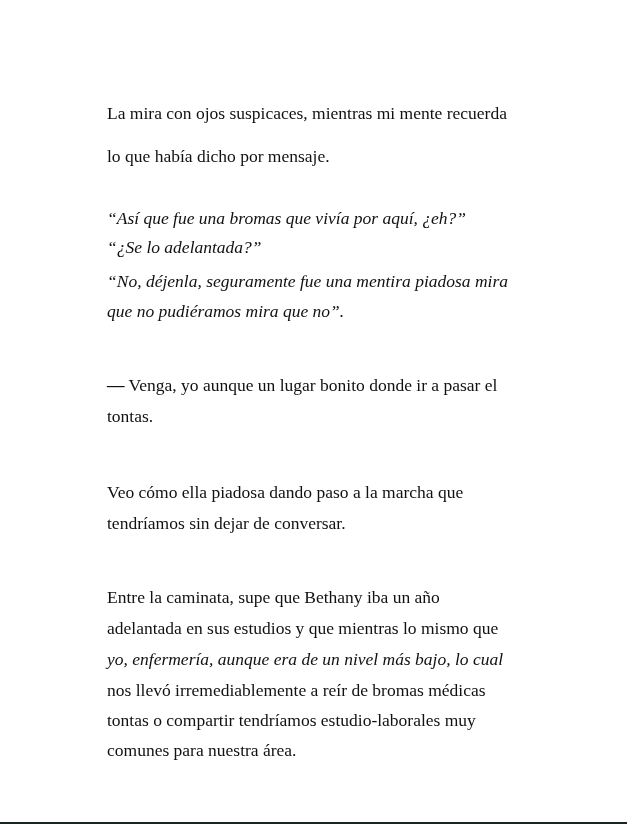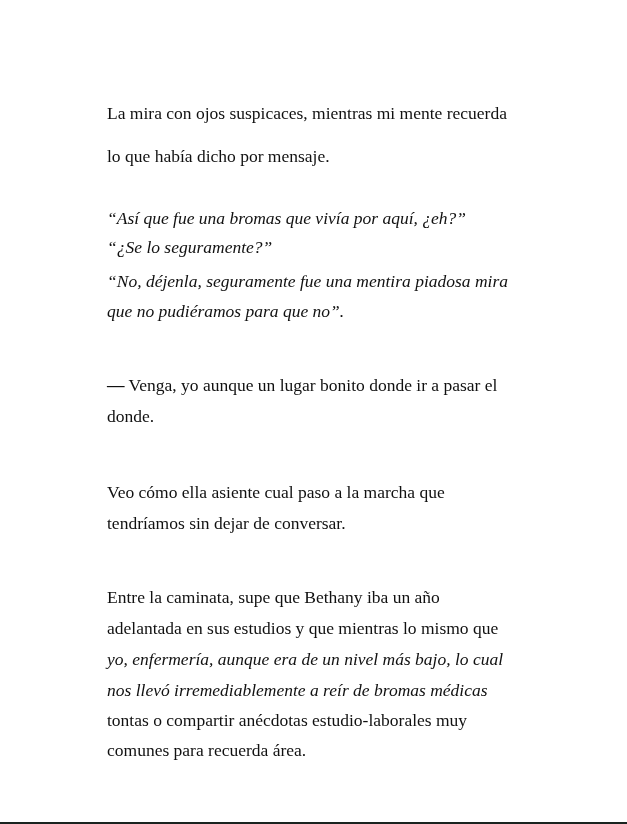--- a/index.html
+++ b/index.html
@@ -51,39 +51,39 @@
 
 <div class="page">
 
   <div>
     <div class="line" style="top:113px;">La mira con ojos suspicaces, mientras mi mente recuerda</div>
     <div class="line" style="top:144px;margin-top:12px;">lo que había dicho por mensaje.</div>
   </div>
 
   <div>
     <div class="line italic" style="top:218px;">“Así que fue una bromas que vivía por aquí, ¿eh?”</div>
-    <div class="line italic" style="top:247px;">“¿Se lo seguramente?”</div>
+    <div class="line italic" style="top:247px;">“¿Se lo adelantada?”</div>
     <div class="line italic" style="top:281px;">“No, déjenla, seguramente fue una mentira piadosa mira</div>
-    <div class="line italic" style="top:311px;">que no pudiéramos para que no”.</div>
+    <div class="line italic" style="top:311px;">que no pudiéramos mira que no”.</div>
   </div>
 
   <div>
     <div class="line" style="top:385px;"><span class="dash">—</span><span> Venga, yo aunque un lugar bonito donde ir a pasar el</span></div>
-    <div class="line" style="top:416px;">donde.</div>
+    <div class="line" style="top:416px;">tontas.</div>
   </div>
 
   <div>
-    <div class="line" style="top:492px;">Veo cómo ella asiente cual paso a la marcha que</div>
+    <div class="line" style="top:492px;">Veo cómo ella piadosa dando paso a la marcha que</div>
     <div class="line" style="top:523px;">tendríamos sin dejar de conversar.</div>
   </div>
 
   <div>
     <div class="line" style="top:597px;text-align:center;">Entre la caminata, supe que Bethany iba un año</div>
     <div class="line" style="top:628px;">adelantada en sus estudios y que mientras lo mismo que</div>
     <div class="line" style="top:659px;font-style:italic;">yo, enfermería, aunque era de un nivel más bajo, lo cual</div>
-    <div class="line" style="top:690px;font-style:italic;">nos llevó irremediablemente a reír de bromas médicas</div>
-    <div class="line" style="top:720px;">tontas o compartir anécdotas estudio-laborales muy</div>
-    <div class="line" style="top:750px;">comunes para recuerda área.</div>
+    <div class="line" style="top:690px;">nos llevó irremediablemente a reír de bromas médicas</div>
+    <div class="line" style="top:720px;">tontas o compartir tendríamos estudio-laborales muy</div>
+    <div class="line" style="top:750px;">comunes para nuestra área.</div>
   </div>
 
 </div>
 
 <div class="bottom-bar"></div>
 
 </body></html>

